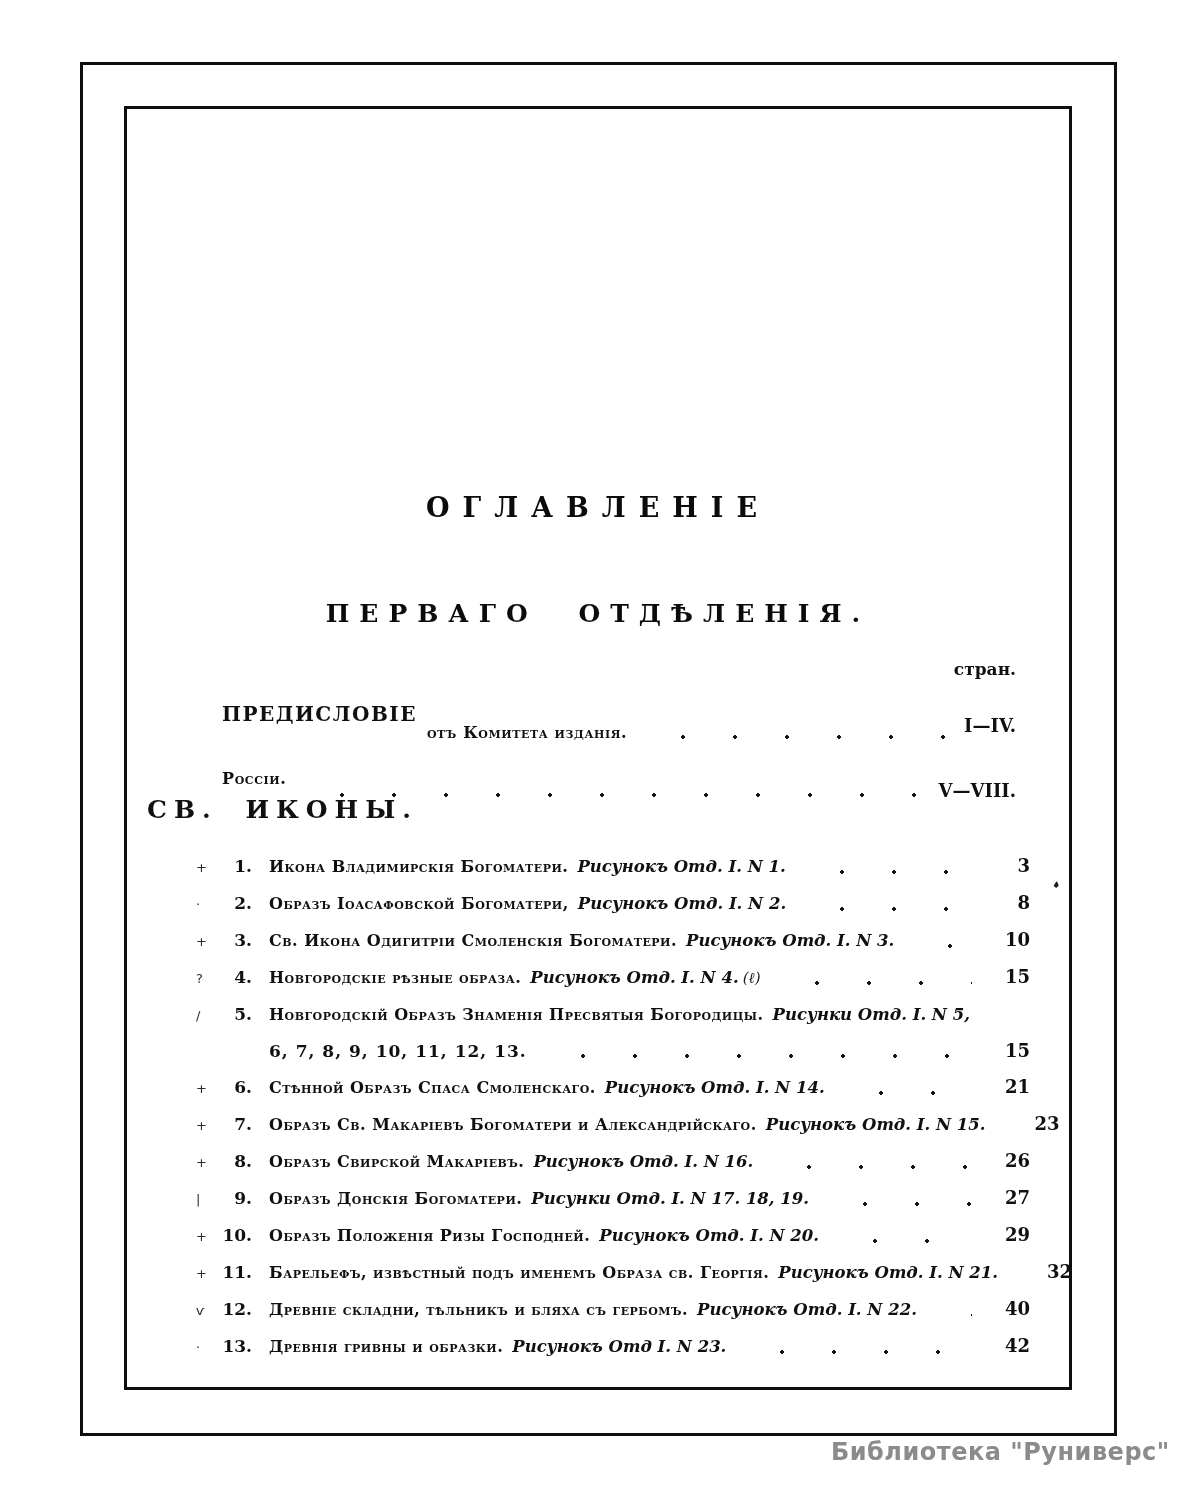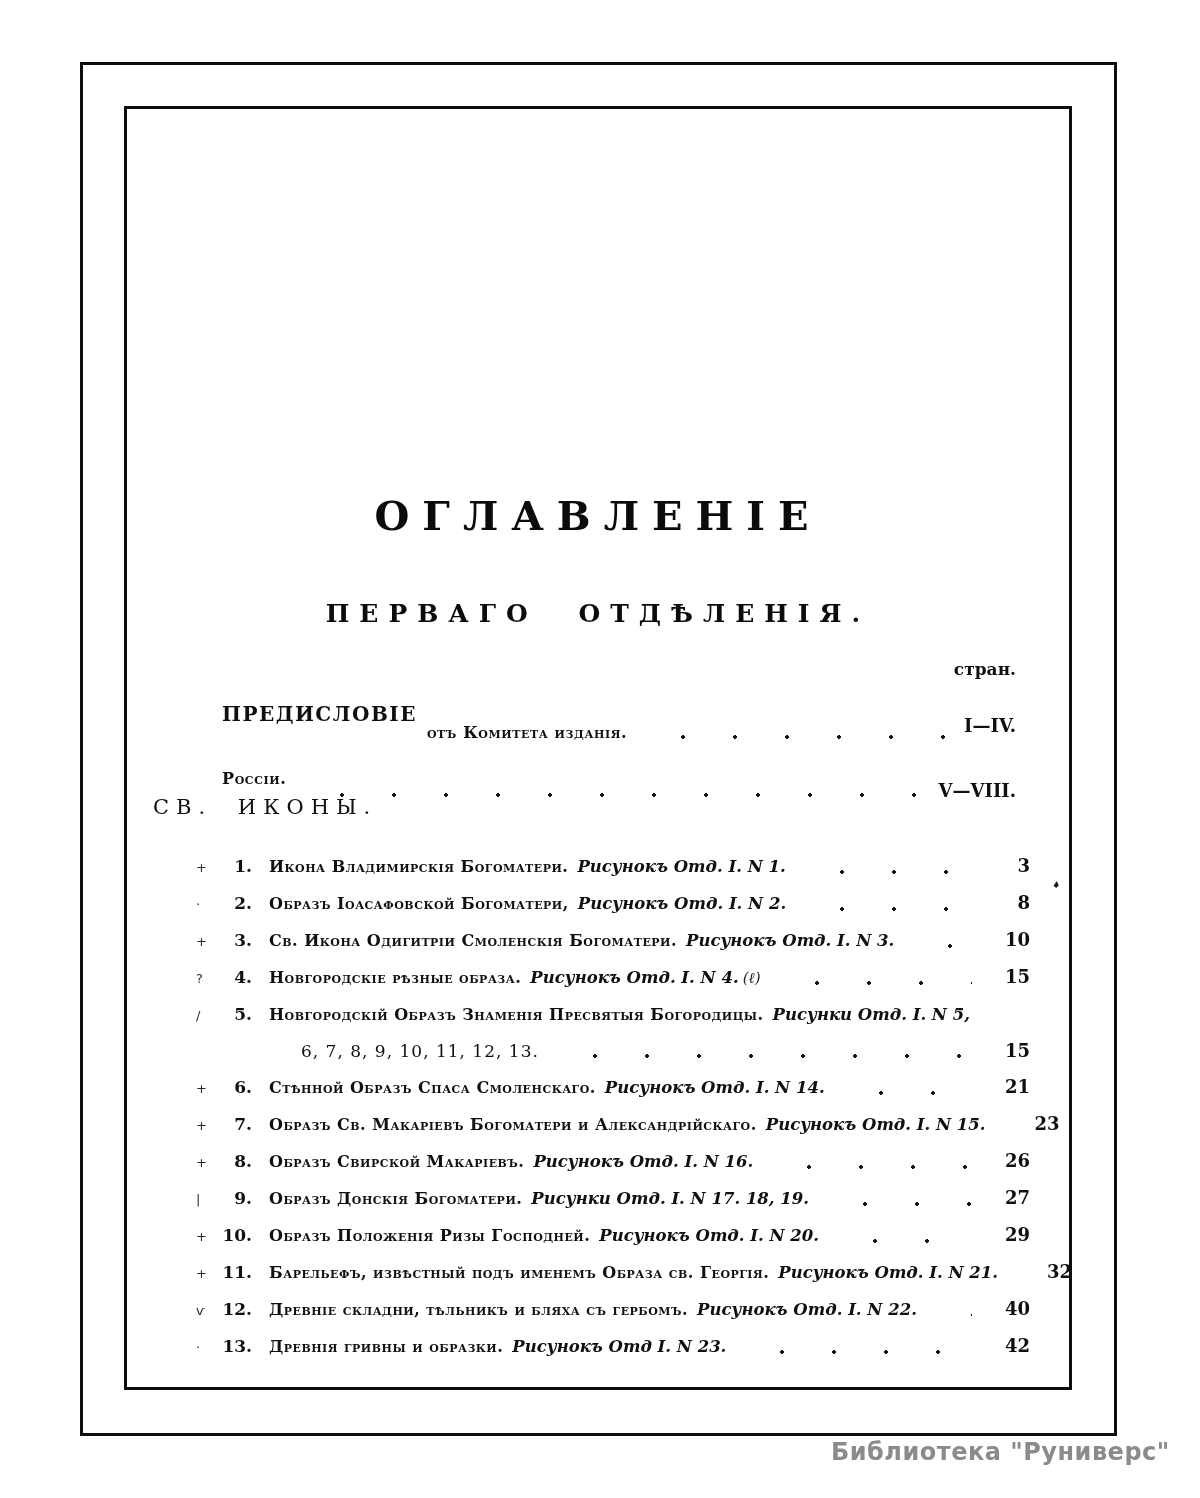--- a/index.html
+++ b/index.html
@@ -22,21 +22,21 @@
   }
   .inner-frame {
     position: absolute; left: 124px; top: 106px;
     width: 948px; height: 1284px;
     border: 3px solid #0e0e0e;
     box-sizing: border-box;
   }
   .title {
     position: absolute; left: 124px; top: 492px; width: 948px;
     text-align: center;
-    font-size: 40px; font-weight: 800;
+    font-size: 27px; font-weight: 800;
     letter-spacing: 13px;
     color: #0b0b0b;
   }
   .subtitle {
     position: absolute; left: 124px; top: 599px; width: 948px;
     text-align: center;
     font-size: 25px; font-weight: 700;
     letter-spacing: 10px; word-spacing: 22px;
     color: #0b0b0b;
   }
@@ -65,22 +65,22 @@
   .f-row.spread .f-text { word-spacing: 15px; }
   .f-text2 {
     font-size: 16px; font-weight: 700;
     font-variant: small-caps; font-variant-caps: small-caps;
     letter-spacing: 0.6px; flex: 0 0 auto;
   }
   .f-pg {
     flex: 0 0 auto; font-size: 18px; font-weight: 700; text-align: right; margin-top: 24px;
   }
   .sec-head {
-    position: absolute; left: 153px; top: 795px;
-    font-size: 21px; font-weight: 400;
+    position: absolute; left: 147px; top: 795px;
+    font-size: 25px; font-weight: 700;
     letter-spacing: 7px; word-spacing: 12px;
   }
   .items {
     position: absolute; left: 196px; top: 855px; width: 834px;
   }
   .row {
     display: flex; align-items: baseline;
     line-height: 22px; margin-bottom: 13px;
     white-space: nowrap;
   }
@@ -99,21 +99,21 @@
     font-size: 16px; font-weight: 700;
     font-variant: small-caps; font-variant-caps: small-caps;
     letter-spacing: 0.5px;
   }
   .fig {
     font-size: 16.5px; font-style: italic; font-weight: 600;
     margin-left: 9px;
   }
   .note { font-size: 15px; font-style: italic; margin-left: 4px; color: #222; }
   .cont {
-    font-size: 17px; font-weight: 400; letter-spacing: 1px; margin-left: 32px;
+    font-size: 17px; font-weight: 700; letter-spacing: 1px;
   }
   .dots {
     flex: 1 1 0; min-width: 0;
     align-self: flex-end;
     height: 10px; margin: 0 10px 3px 16px;
     background-image: radial-gradient(circle, #141414 1.7px, rgba(0,0,0,0) 2.1px);
     background-size: 52px 8px;
     background-position: 14px bottom;
     background-repeat: repeat-x;
   }

